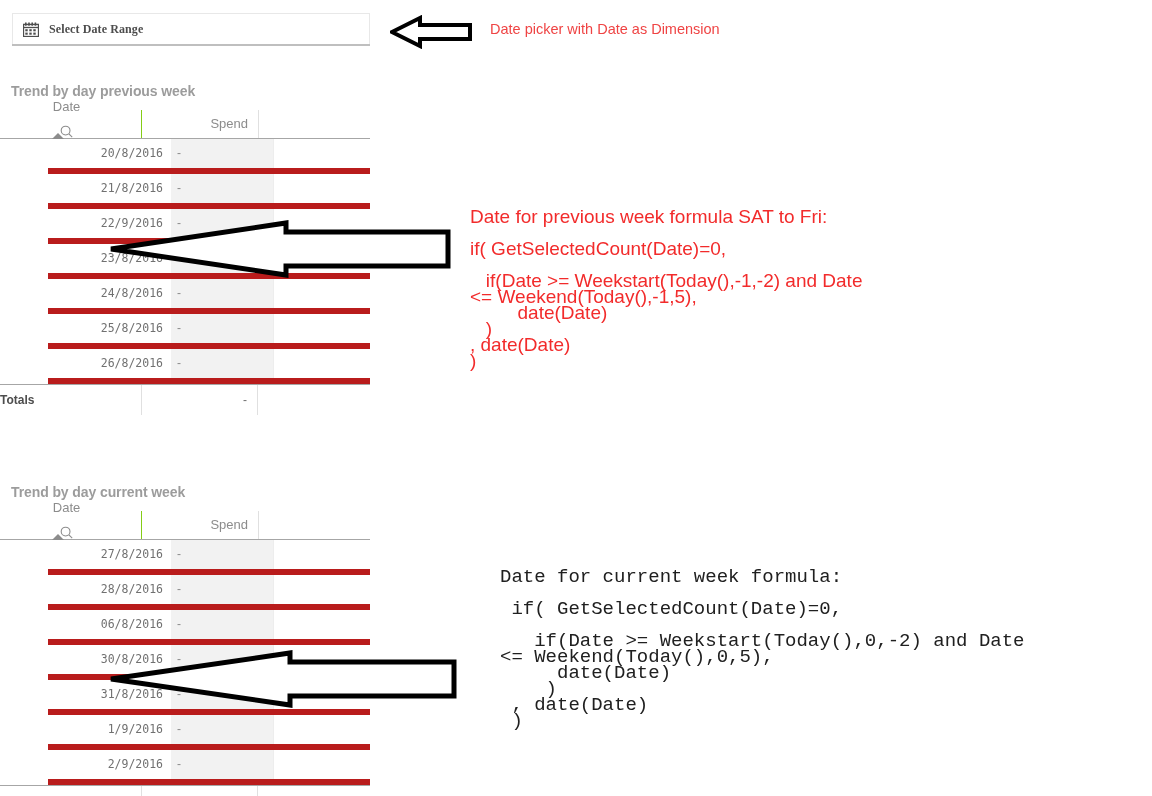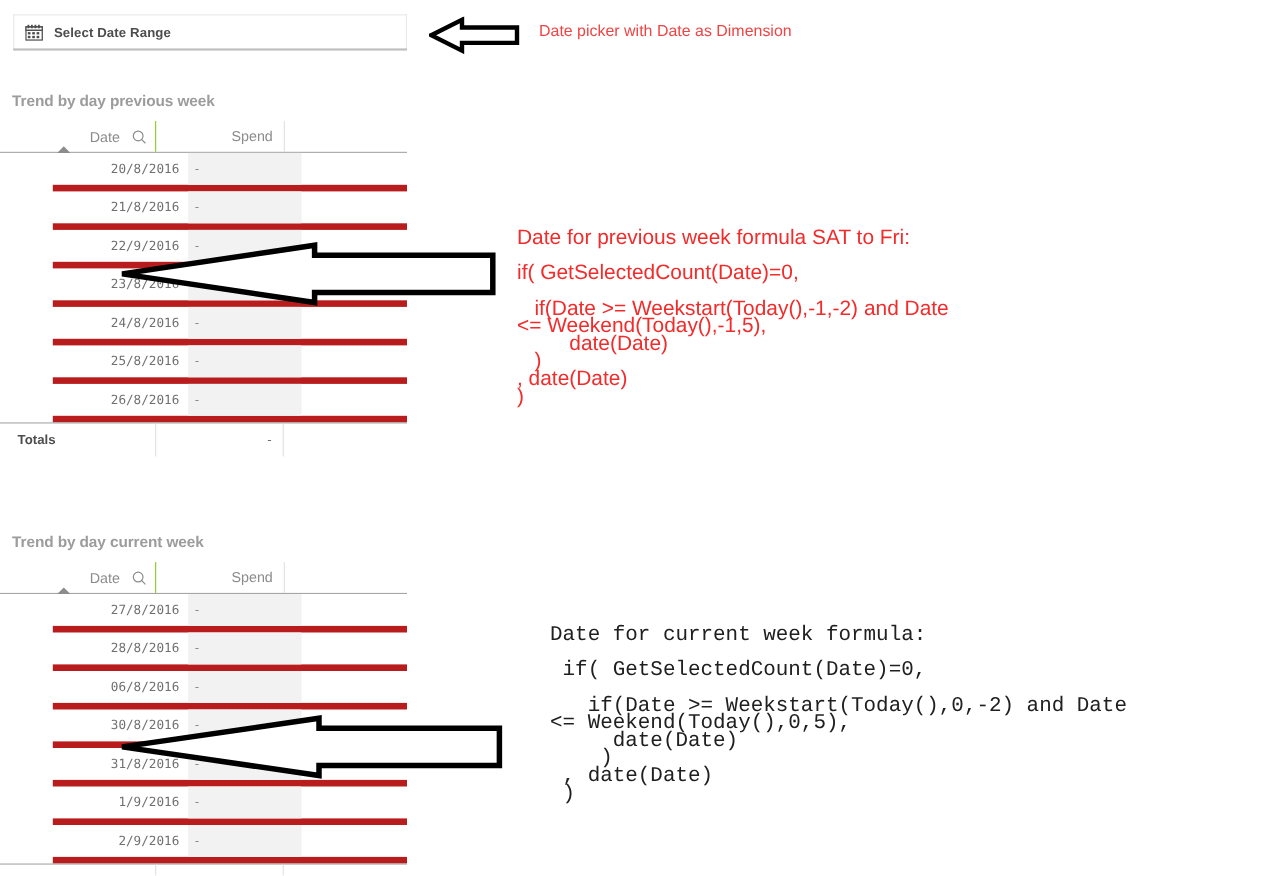--- a/index.html
+++ b/index.html
@@ -24,20 +24,21 @@
     top: 13px;
     width: 358px;
     height: 32px;
     box-sizing: border-box;
     border: 1px solid #e8e8e8;
     border-bottom: none;
     background: #ffffff;
     display: flex;
     align-items: center;
     padding-left: 10px;
+    font-family: Liberation Serif, serif;
   }
   .datepicker-underline {
     position: absolute;
     left: 12px;
     top: 44px;
     width: 358px;
     height: 2px;
     background: #bfbfbf;
   }
   .cal-icon {
@@ -81,20 +82,21 @@
     width: 141px;
     box-sizing: border-box;
     padding-right: 8px;
     display: flex;
     align-items: center;
     justify-content: flex-end;
     gap: 11px;
     height: 28px;
     color: #8c8c8c;
     font-size: 13px;
+    flex-direction: column;
   }
   .qtable .hdr .col-spend {
     width: 117px;
     box-sizing: border-box;
     border-left: 1px solid #84cc16;
     padding-right: 10px;
     text-align: right;
     line-height: 28px;
     height: 28px;
     color: #8c8c8c;
@@ -155,21 +157,20 @@
     background: #a6a6a6;
     width: 370px;
   }
   .qtotals {
     display: flex;
     height: 30px;
   }
   .qtotals .t-label {
     width: 141px;
     box-sizing: border-box;
-    padding-left: 16px;
     line-height: 30px;
     font-weight: bold;
     color: #4d4d4d;
     font-size: 12px;
   }
   .qtotals .t-spend {
     width: 117px;
     box-sizing: border-box;
     border-left: 1px solid #e0e0e0;
     border-right: 1px solid #e0e0e0;

